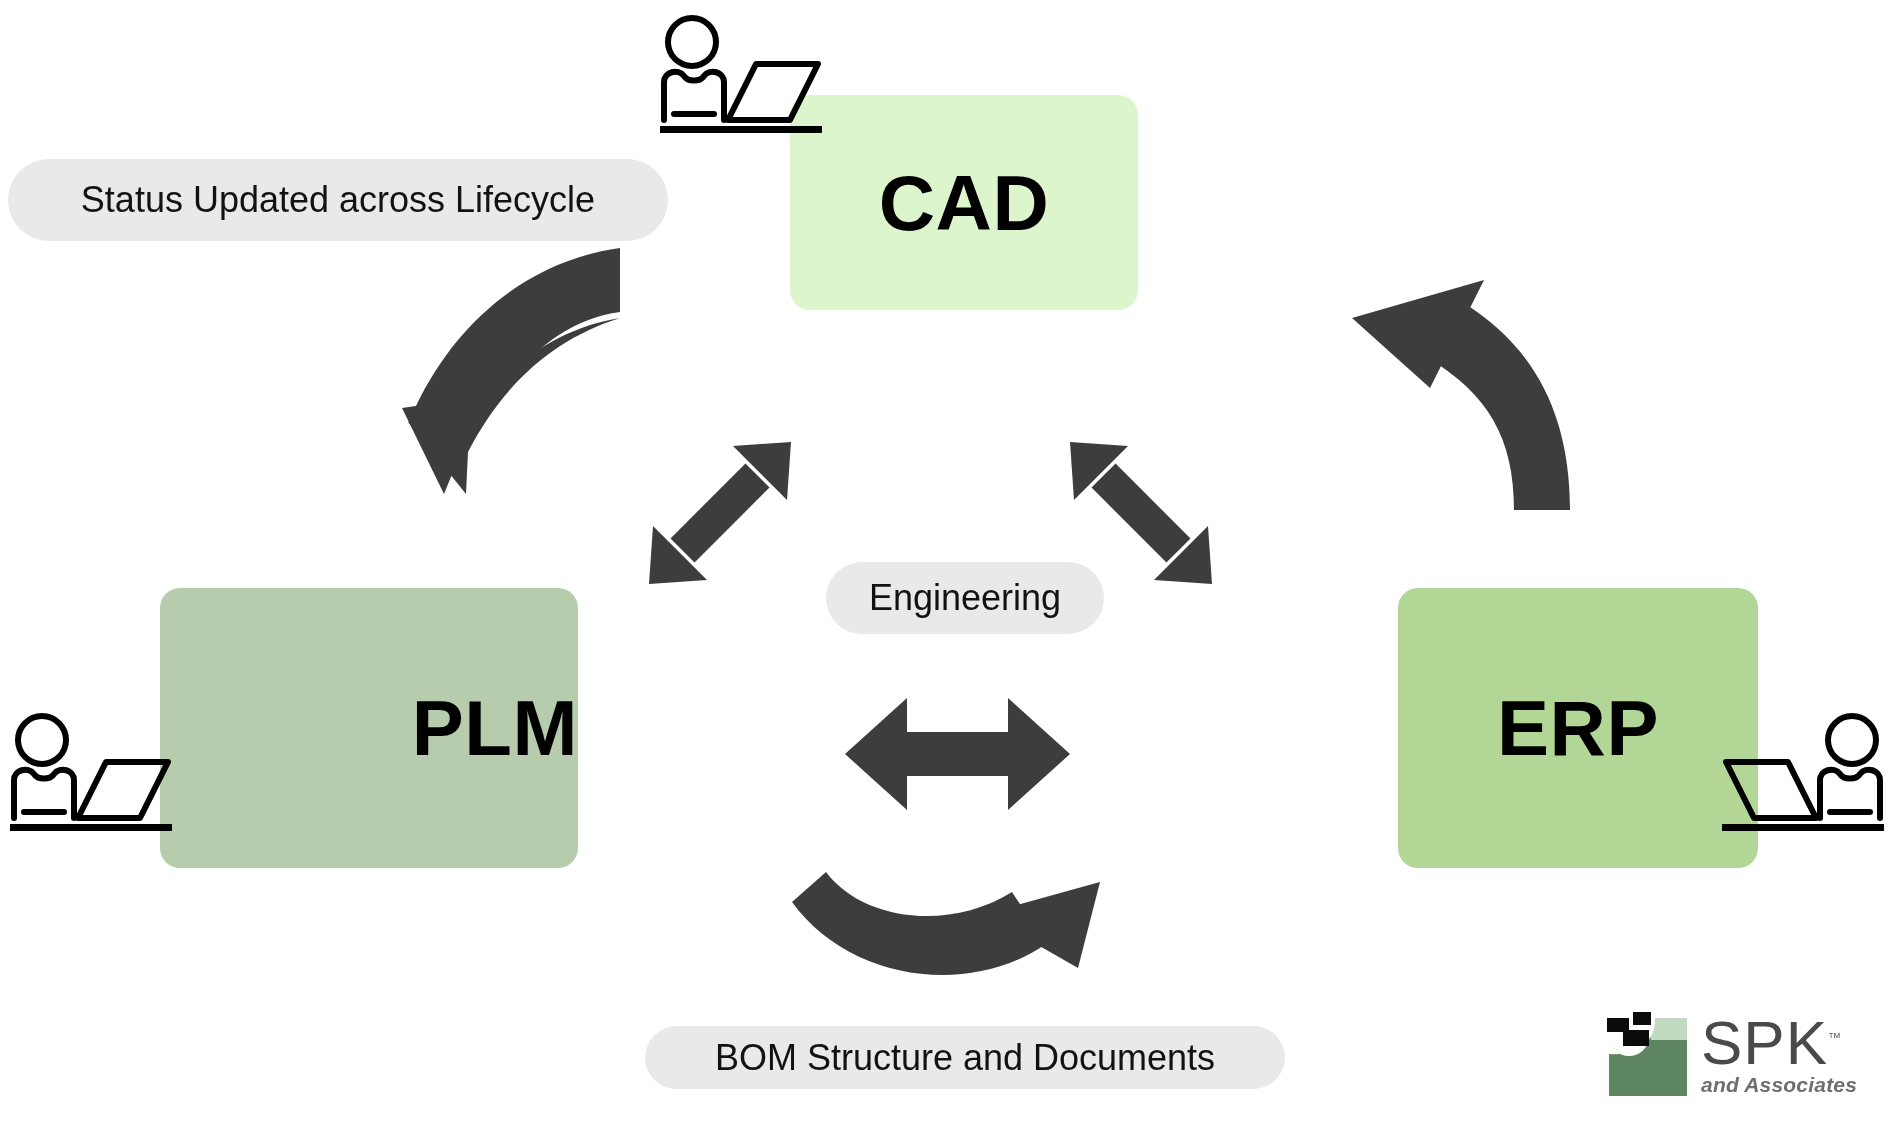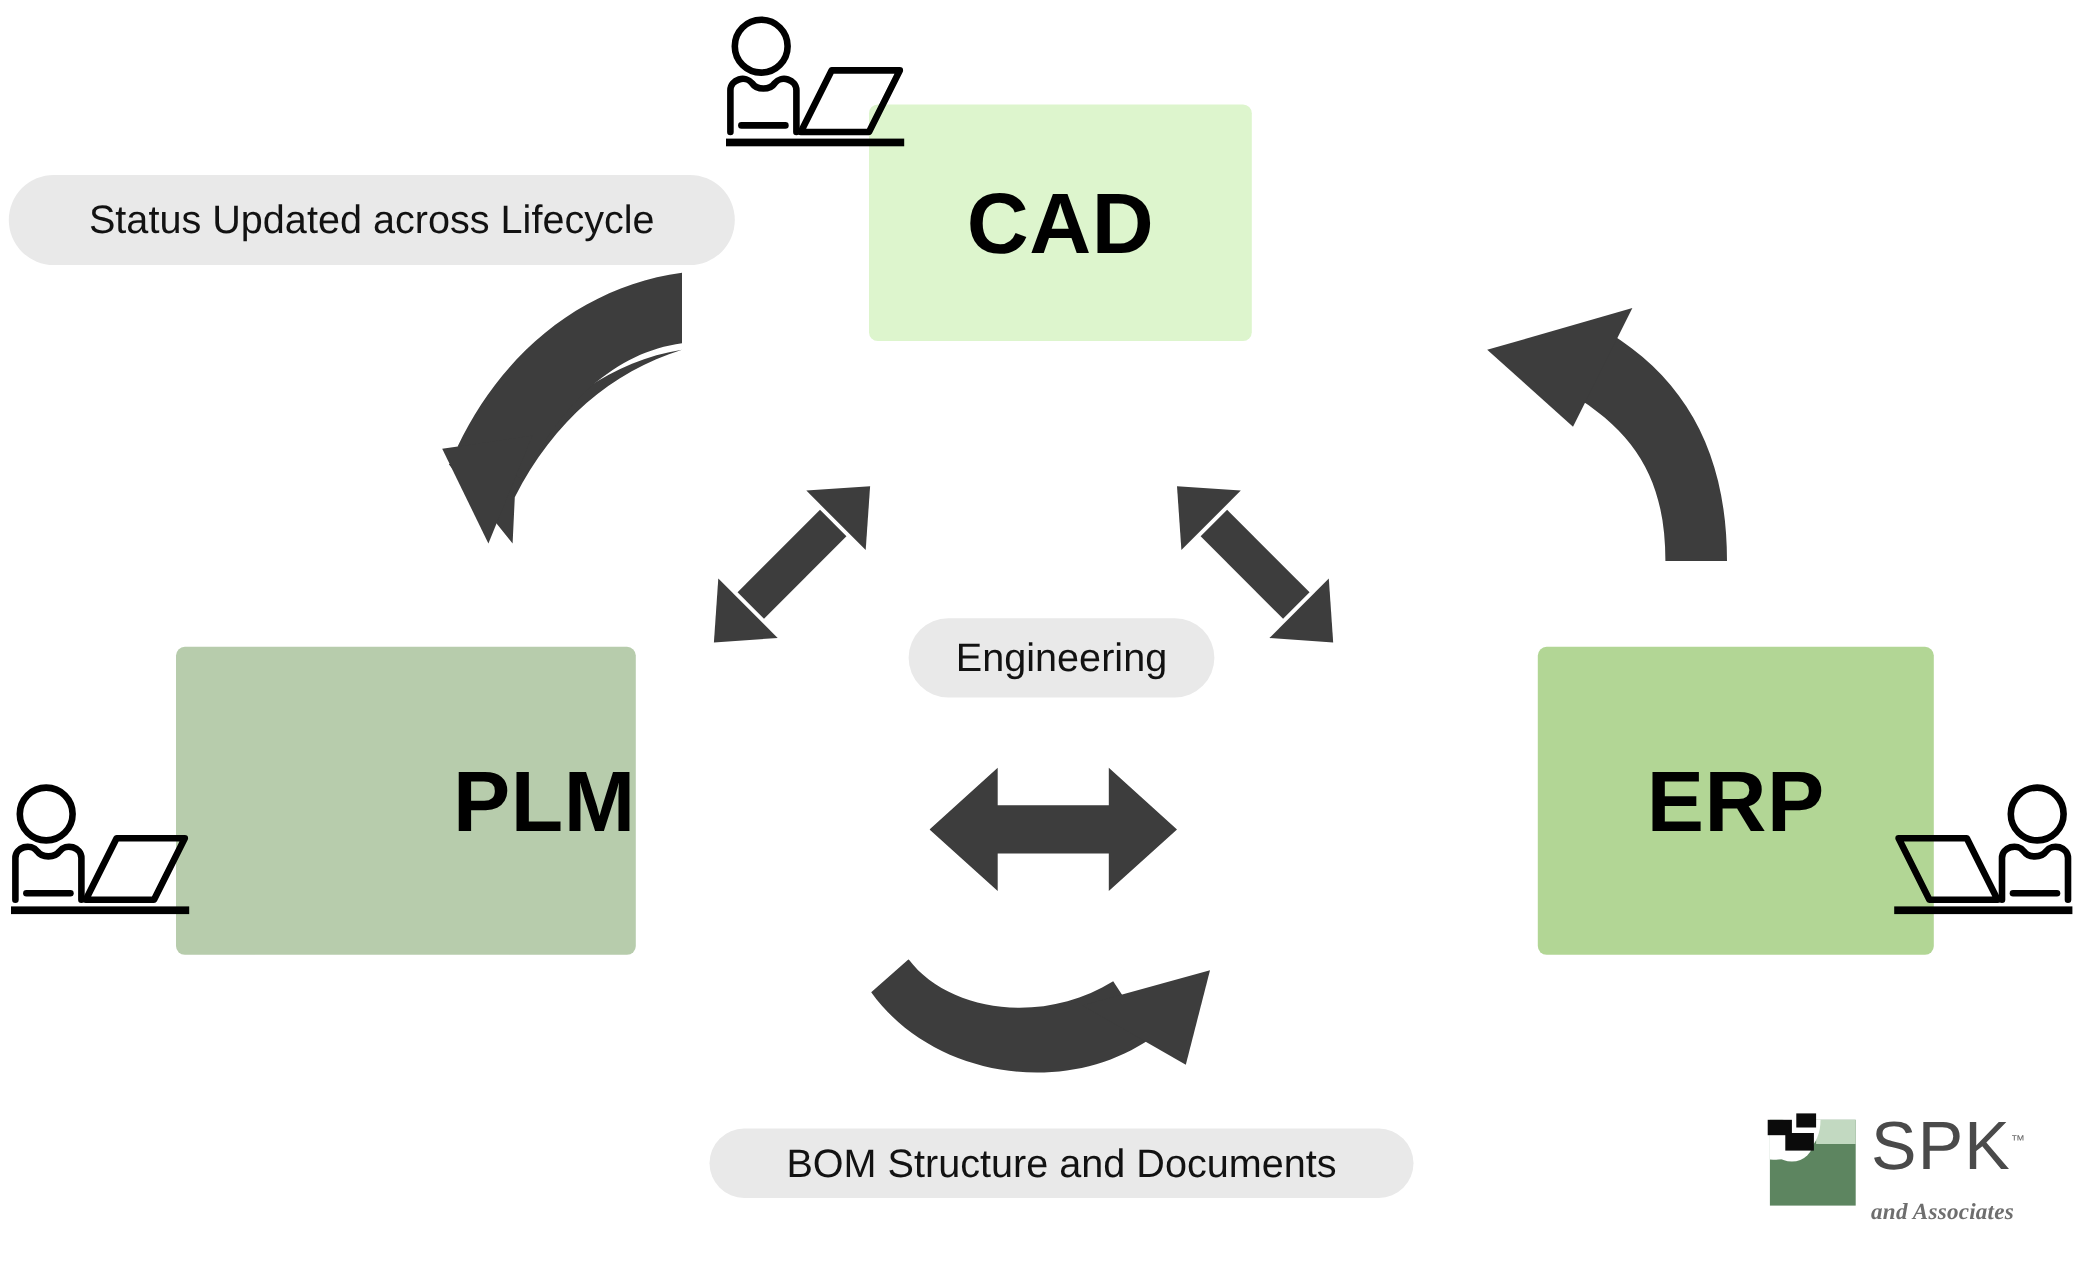--- a/index.html
+++ b/index.html
@@ -15,21 +15,21 @@
     position: relative;
     width: 1898px;
     height: 1148px;
     background: #ffffff;
     overflow: hidden;
   }
 
   
   .sys-box {
     position: absolute;
-    border-radius: 8px;
+    border-radius: 20px;
     display: flex;
     align-items: center;
     justify-content: center;
   }
   .sys-box .sys-label {
     font-family: "Liberation Sans", sans-serif;
     font-weight: 700;
     font-size: 78px;
     letter-spacing: 0.5px;
     color: #000000;
@@ -150,27 +150,27 @@
     color: #4a4a4a;
     letter-spacing: 1px;
     position: relative;
   }
   #spk-logo .logo-tm {
     font-size: 13px;
     vertical-align: super;
     color: #6a6a6a;
   }
   #spk-logo .logo-sub {
-    font-family: Liberation Serif, serif;
+    font-family: Liberation Sans, sans-serif;
     font-style: italic;
     font-weight: 700;
     font-size: 21px;
     color: #6e6e6e;
     letter-spacing: 0.2px;
-    margin-top: 18px;
+    margin-top: 2px;
   }
 </style>
 </head>
 <body>
 
 <div id="stage">
 
   <div class="sys-box" id="box-cad">
     <span class="sys-label">CAD</span>
   </div>

